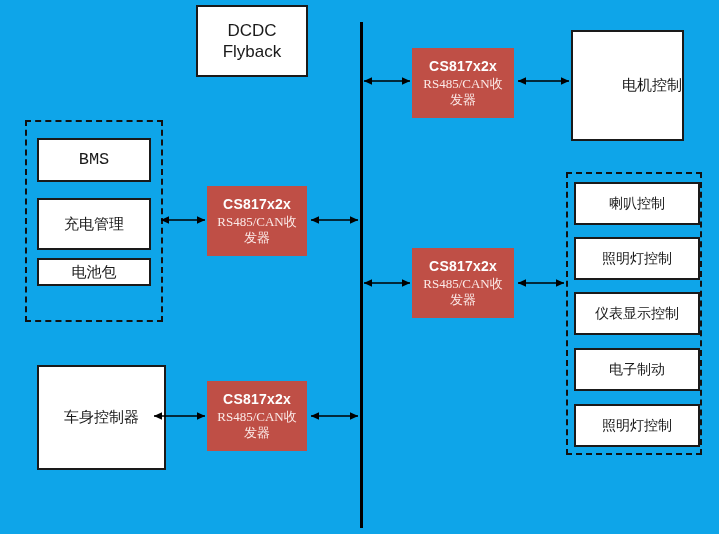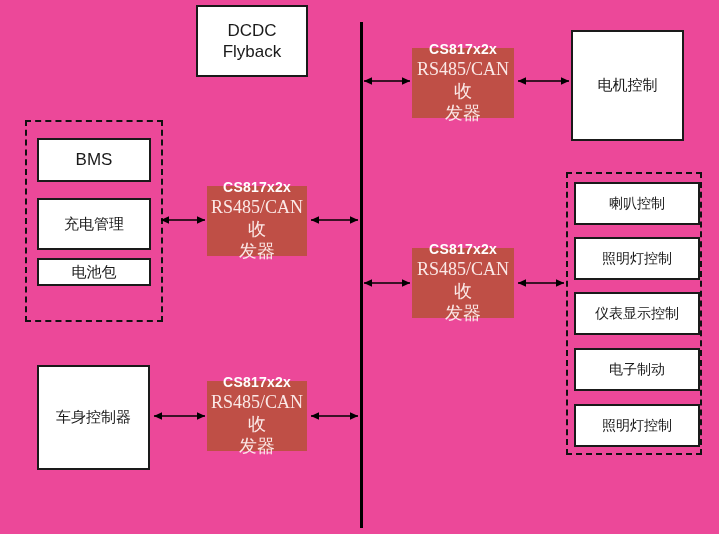--- a/index.html
+++ b/index.html
@@ -4,21 +4,21 @@
 <style>
   html, body {
     margin: 0;
     padding: 0;
     background: #ffffff;
   }
   #canvas {
     position: relative;
     width: 719px;
     height: 534px;
-    background: #ec4899;
+    background: #0ea5e9;
     overflow: hidden;
     font-family: "Liberation Sans", sans-serif;
   }
 
   
   .abs { position: absolute; box-sizing: border-box; }
 
   
   .box {
     border: 2px solid #1a1a1a;
@@ -54,21 +54,21 @@
   .xcvr-part {
     color: #ffffff;
     font-weight: bold;
     font-size: 14px;
     font-family: "Liberation Sans", sans-serif;
     letter-spacing: 0.2px;
     line-height: 1.2;
   }
   .xcvr-desc {
     color: #fbe9e7;
-    font-size: 18px;
+    font-size: 13px;
     font-family: "Liberation Serif", serif;
     line-height: 1.22;
     margin-top: 1px;
     white-space: pre-line;
   }
 
   
   .bus {
     background: #000000;
     width: 3px;
@@ -98,27 +98,27 @@
   </div>
 
   <div class="abs bus" style="left:360px; top:22px; height:506px;"></div>
 
   <div class="abs xcvr" style="left:412px; top:48px; width:102px; height:70px;">
     <span class="xcvr-part">CS817x2x</span>
     <span class="xcvr-desc">RS485/CAN收
 发器</span>
   </div>
 
-  <div class="abs box t-cjk" style="left:571px; top:30px; width:113px; height:111px;">
+  <div class="abs box t-cjk" style="left:571px; top:30px; width:113px; height:111px;justify-content:flex-end;">
     <span class="box-label">电机控制</span>
   </div>
 
   <div class="abs dashed-group" style="left:25px; top:120px; width:138px; height:202px;"></div>
 
-  <div class="abs box t-latin" style="left:37px; top:138px; width:114px; height:44px;">
+  <div class="abs box t-latin" style="left:37px; top:138px; width:114px; height:44px;font-family:Liberation Mono, monospace;">
     <span class="box-label">BMS</span>
   </div>
 
   <div class="abs box t-cjk" style="left:37px; top:198px; width:114px; height:52px;">
     <span class="box-label">充电管理</span>
   </div>
 
   <div class="abs box t-cjk" style="left:37px; top:258px; width:114px; height:28px;">
     <span class="box-label">电池包</span>
   </div>
@@ -150,21 +150,21 @@
   </div>
 
   <div class="abs box t-cjk-sm" style="left:574px; top:292px; width:126px; height:43px;">
     <span class="box-label">仪表显示控制</span>
   </div>
 
   <div class="abs box t-cjk-sm" style="left:574px; top:404px; width:126px; height:43px;">
     <span class="box-label">照明灯控制</span>
   </div>
 
-  <div class="abs box t-cjk" style="left:37px; top:365px; width:113px; height:105px;">
+  <div class="abs box t-cjk" style="left:37px; top:365px; width:129px; height:105px;">
     <span class="box-label">车身控制器</span>
   </div>
 
   <div class="abs xcvr" style="left:207px; top:381px; width:100px; height:70px;">
     <span class="xcvr-part">CS817x2x</span>
     <span class="xcvr-desc">RS485/CAN收
 发器</span>
   </div>
 
   <svg id="arrow-layer" viewBox="0 0 719 534" xmlns="http://www.w3.org/2000/svg">

